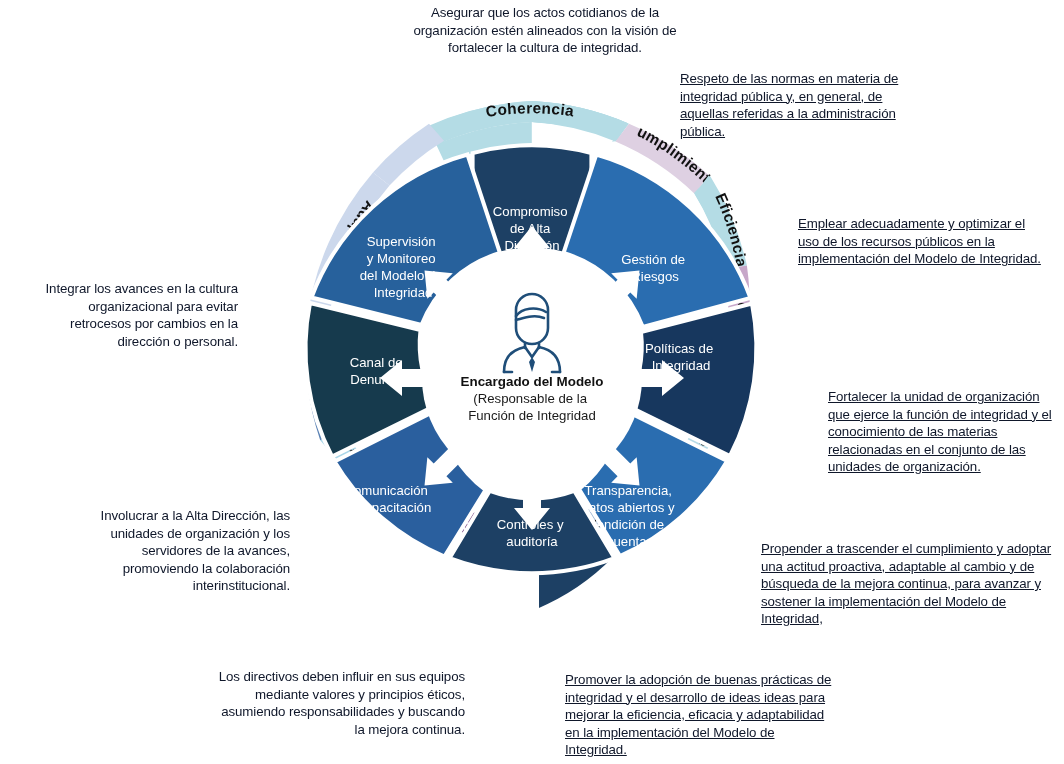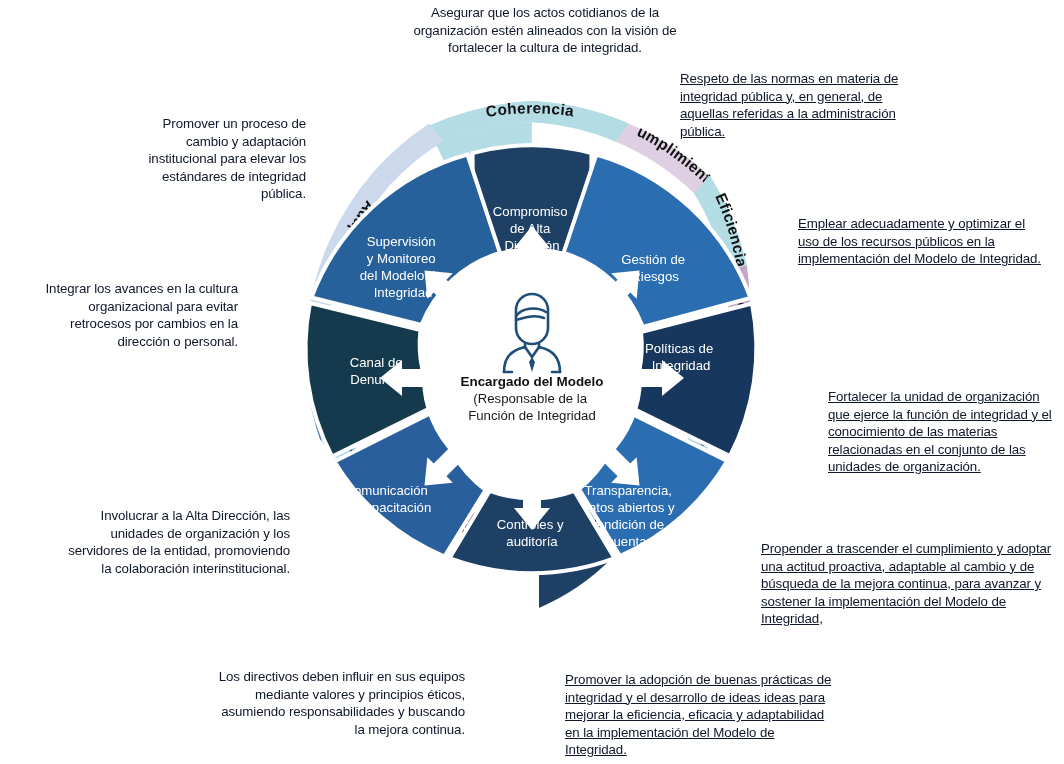--- a/index.html
+++ b/index.html
@@ -308,19 +308,18 @@
   <div class="callout ta-l" style="left:798px; top:215px; width:250px;">Emplear adecuadamente y optimizar el uso de los recursos públicos en la implementación del Modelo de Integridad.</div>
 
   <div class="callout ta-l" style="left:761px; top:540px; width:296px;">Propender a trascender el cumplimiento y adoptar una actitud proactiva, adaptable al cambio y de búsqueda de la mejora continua, para avanzar y sostener la implementación del Modelo de Integridad,</div>
 
   <div class="callout ta-l" style="left:828px; top:388px; width:236px;">Fortalecer la unidad de organización que ejerce la función de integridad y el conocimiento de las materias relacionadas en el conjunto de las unidades de organización.</div>
 
   <div class="callout ta-l" style="left:565px; top:671px; width:270px;">Promover la adopción de buenas prácticas de integridad y el desarrollo de ideas ideas para mejorar la eficiencia, eficacia y adaptabilidad en la implementación del Modelo de Integridad.</div>
 
   <div class="callout ta-r" style="left:215px; top:668px; width:250px;text-align:right;">Los directivos deben influir en sus equipos mediante valores y principios éticos, asumiendo responsabilidades y buscando la mejora continua.</div>
 
-  <div class="callout ta-r" style="left:68px; top:507px; width:222px;">Involucrar a la Alta Dirección, las unidades de organización y los servidores de la entidad, promoviendo la colaboración interinstitucional.</div>
+  <div class="callout ta-r" style="left:68px; top:507px; width:222px;">Involucrar a la Alta Dirección, las unidades de organización y los servidores de la avances, promoviendo la colaboración interinstitucional.</div>
 
   <div class="callout ta-r" style="left:40px; top:280px; width:198px;">Integrar los avances en la cultura organizacional para evitar retrocesos por cambios en la dirección o personal.</div>
 
-  <div class="callout ta-r" style="left:118px; top:115px; width:188px;">Promover un proceso de cambio y adaptación institucional para elevar los estándares de integridad pública.</div>
 
 </div>
 
 </body></html>

